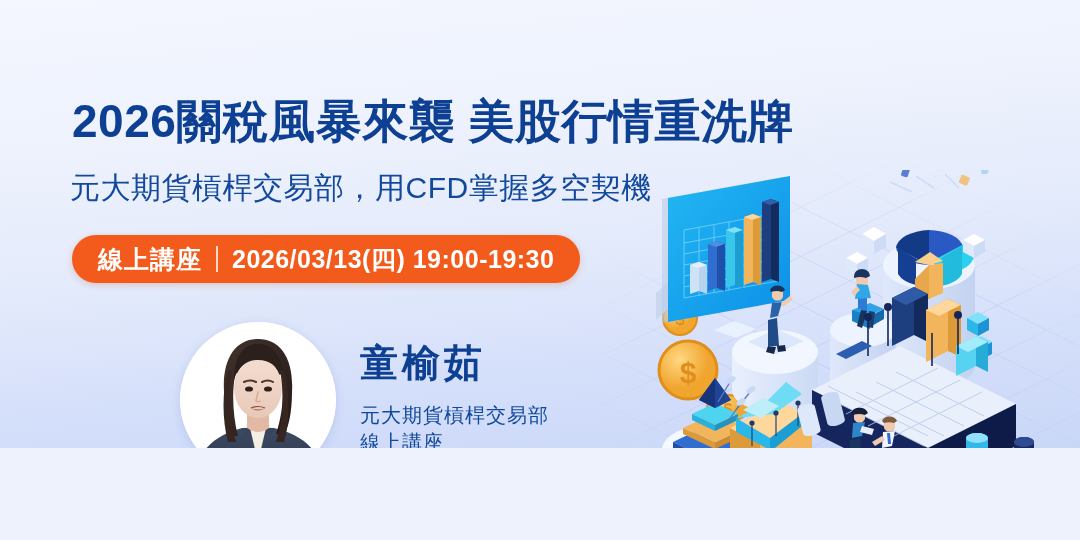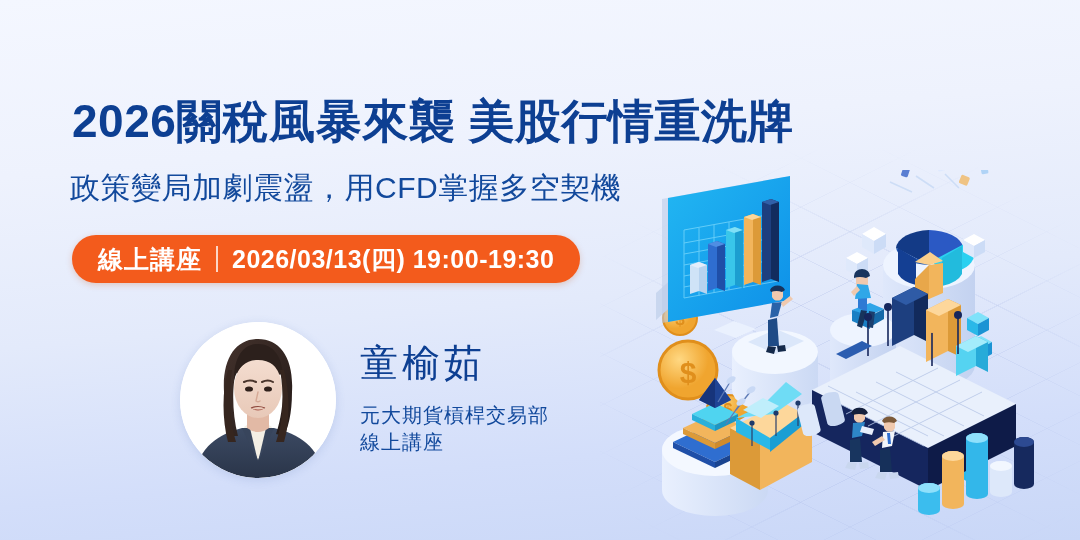--- a/index.html
+++ b/index.html
@@ -5,21 +5,21 @@
 <style>
   * { margin:0; padding:0; box-sizing:border-box; }
   html, body { width:1080px; height:540px; overflow:hidden; }
   body {
     font-family:"Liberation Sans","DejaVu Sans",sans-serif;
     background:#eef2fd;
   }
 
   #banner {
     position:relative;
-    width:1080px; height:540px;
+    width:1080px; height:448px;
     overflow:hidden;
     background:linear-gradient(175deg,#f4f7ff 0%,#eef2fd 28%,#e3eafb 55%,#d3defa 80%,#c9d7f7 100%);
   }
 
   
   .iso-grid {
     position:absolute; left:600px; top:150px;
     width:500px; height:400px;
     opacity:.55;
     background-image:
@@ -65,21 +65,21 @@
     width:156px; height:156px; flex:0 0 156px;
     border-radius:50%;
     overflow:hidden;
     background:#ffffff;
     box-shadow:0 2px 10px rgba(80,110,180,.18);
   }
   .avatar svg { display:block; width:156px; height:156px; }
 
   .speaker-text { margin-left:24px; }
   .speaker-name {
-    font-size:38px; font-weight:normal; color:#0d3f92;
+    font-size:38px; font-weight:bold; color:#0d3f92;
     letter-spacing:4px; line-height:1.05; white-space:nowrap;
   }
   .speaker-line {
     font-size:20px; font-weight:500; color:#12499c;
     letter-spacing:1px; line-height:1.35; white-space:nowrap;
   }
   .speaker-org { margin-top:19px; }
 
   
   .illus { position:absolute; left:640px; top:170px; width:440px; height:370px; }
@@ -89,21 +89,21 @@
 <body>
 
 <div id="banner">
 
   <div class="iso-grid"></div>
 
   <div class="left-col">
 
     <div class="headline">2026關稅風暴來襲 美股行情重洗牌</div>
 
-    <div class="subhead">政策變局加劇震盪，用CFD掌握多空契機</div>
+    <div class="subhead">元大期貨槓桿交易部，用CFD掌握多空契機</div>
 
     <div class="pill">
       <span class="pill-tag">線上講座</span>
       <span class="pill-div"></span>
       <span class="pill-date">2026/03/13(四) 19:00-19:30</span>
     </div>
 
     <div class="speaker">
 
       <div class="avatar">

